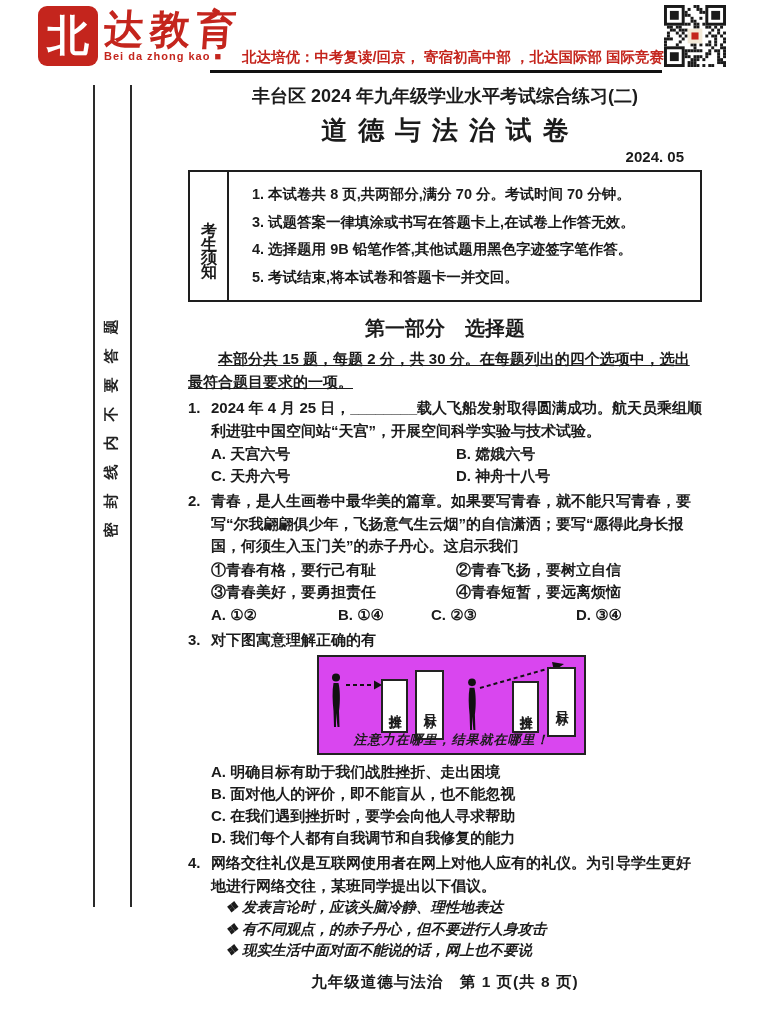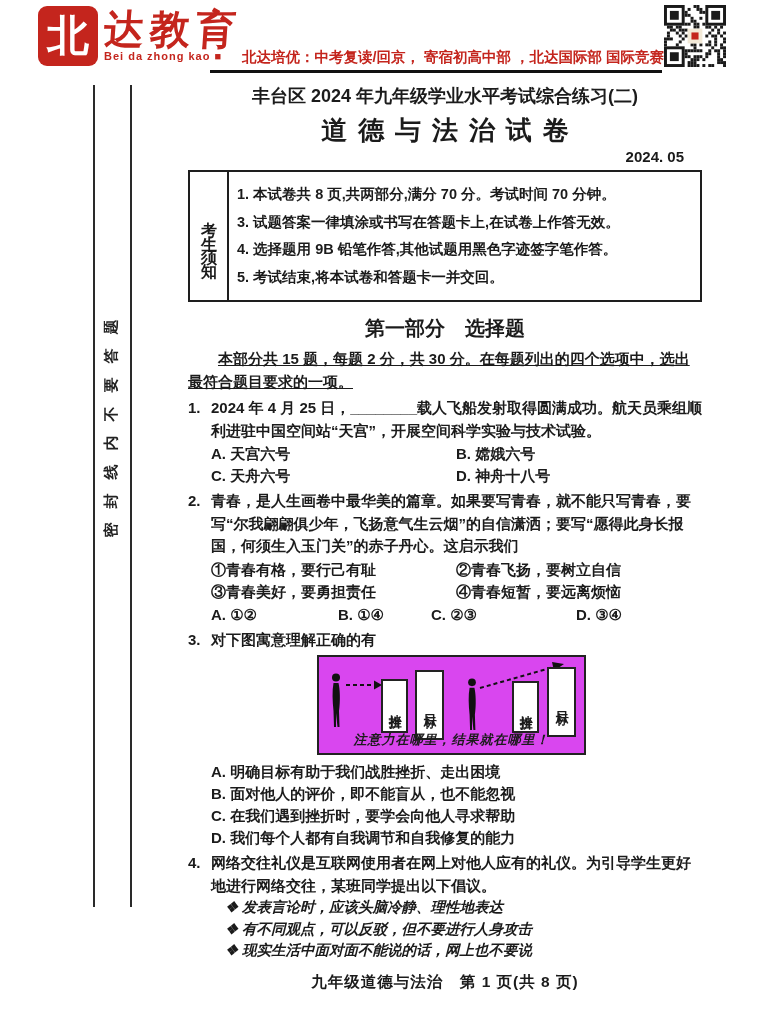--- a/index.html
+++ b/index.html
@@ -39,21 +39,21 @@
   .exam-title{font-size:18px;font-weight:700;text-align:center;margin:0;line-height:24px;}
   .subject-title{font-size:26px;font-weight:700;text-align:center;margin:6px 0 0 0;
     letter-spacing:0.42em;text-indent:0.42em;line-height:32px;}
   .date{font-size:15px;font-weight:700;text-align:right;padding-right:18px;margin-top:2px;}
   .notice-box{display:flex;border:2.5px solid #1e1e1e;margin-top:5px;}
   .notice-label{
     width:37px;border-right:2px solid #1e1e1e;display:flex;align-items:center;justify-content:center;
     font-size:16px;font-weight:700;
     writing-mode:vertical-lr;text-orientation:upright;letter-spacing:0.85em;padding:10px 0;
   }
-  .notice-items{padding:9px 6px 9px 8px;flex:1;}
+  .notice-items{padding:9px 6px 9px 23px;flex:1;}
   .notice-line{font-size:14.5px;font-weight:700;line-height:27.5px;white-space:nowrap;}
   .section-heading{font-size:20px;font-weight:700;text-align:center;margin:13px 0 6px 0;}
   .intro{font-size:15px;font-weight:700;line-height:22.5px;text-indent:2em;margin:2px 0 4px 0;text-decoration:underline;}
   .q{position:relative;padding-left:23px;font-size:15px;font-weight:700;line-height:22.5px;margin-top:3px;}
   .qnum{position:absolute;left:0;top:0;}
   .opt-grid{display:grid;grid-template-columns:245px auto;line-height:22px;margin-top:1px;}
   .ans-row{display:grid;grid-template-columns:127px 93px 145px auto;line-height:23px;}
   .opt-line{line-height:22px;}
   
   .diagram{
@@ -308,20 +308,20 @@
       <div class="opt-line">A. 明确目标有助于我们战胜挫折、走出困境</div>
       <div class="opt-line">B. 面对他人的评价，即不能盲从，也不能忽视</div>
       <div class="opt-line">C. 在我们遇到挫折时，要学会向他人寻求帮助</div>
       <div class="opt-line">D. 我们每个人都有自我调节和自我修复的能力</div>
     </div>
 
     <div class="q">
       <span class="qnum">4.</span>
       <span>网络交往礼仪是互联网使用者在网上对他人应有的礼仪。为引导学生更好地进行网络交往，某班同学提出以下倡议。</span>
       <div class="bullet">❖ 发表言论时，应该头脑冷静、理性地表达</div>
-      <div class="bullet">❖ 有不同观点，可以反驳，但不要进行人身攻击</div>
+      <div class="bullet">❖ 有不同观点，的赤子丹心，但不要进行人身攻击</div>
       <div class="bullet">❖ 现实生活中面对面不能说的话，网上也不要说</div>
     </div>
 
     <div class="page-footer">九年级道德与法治　第 1 页(共 8 页)</div>
 
   </div>
 </div>
 
 </body></html>

